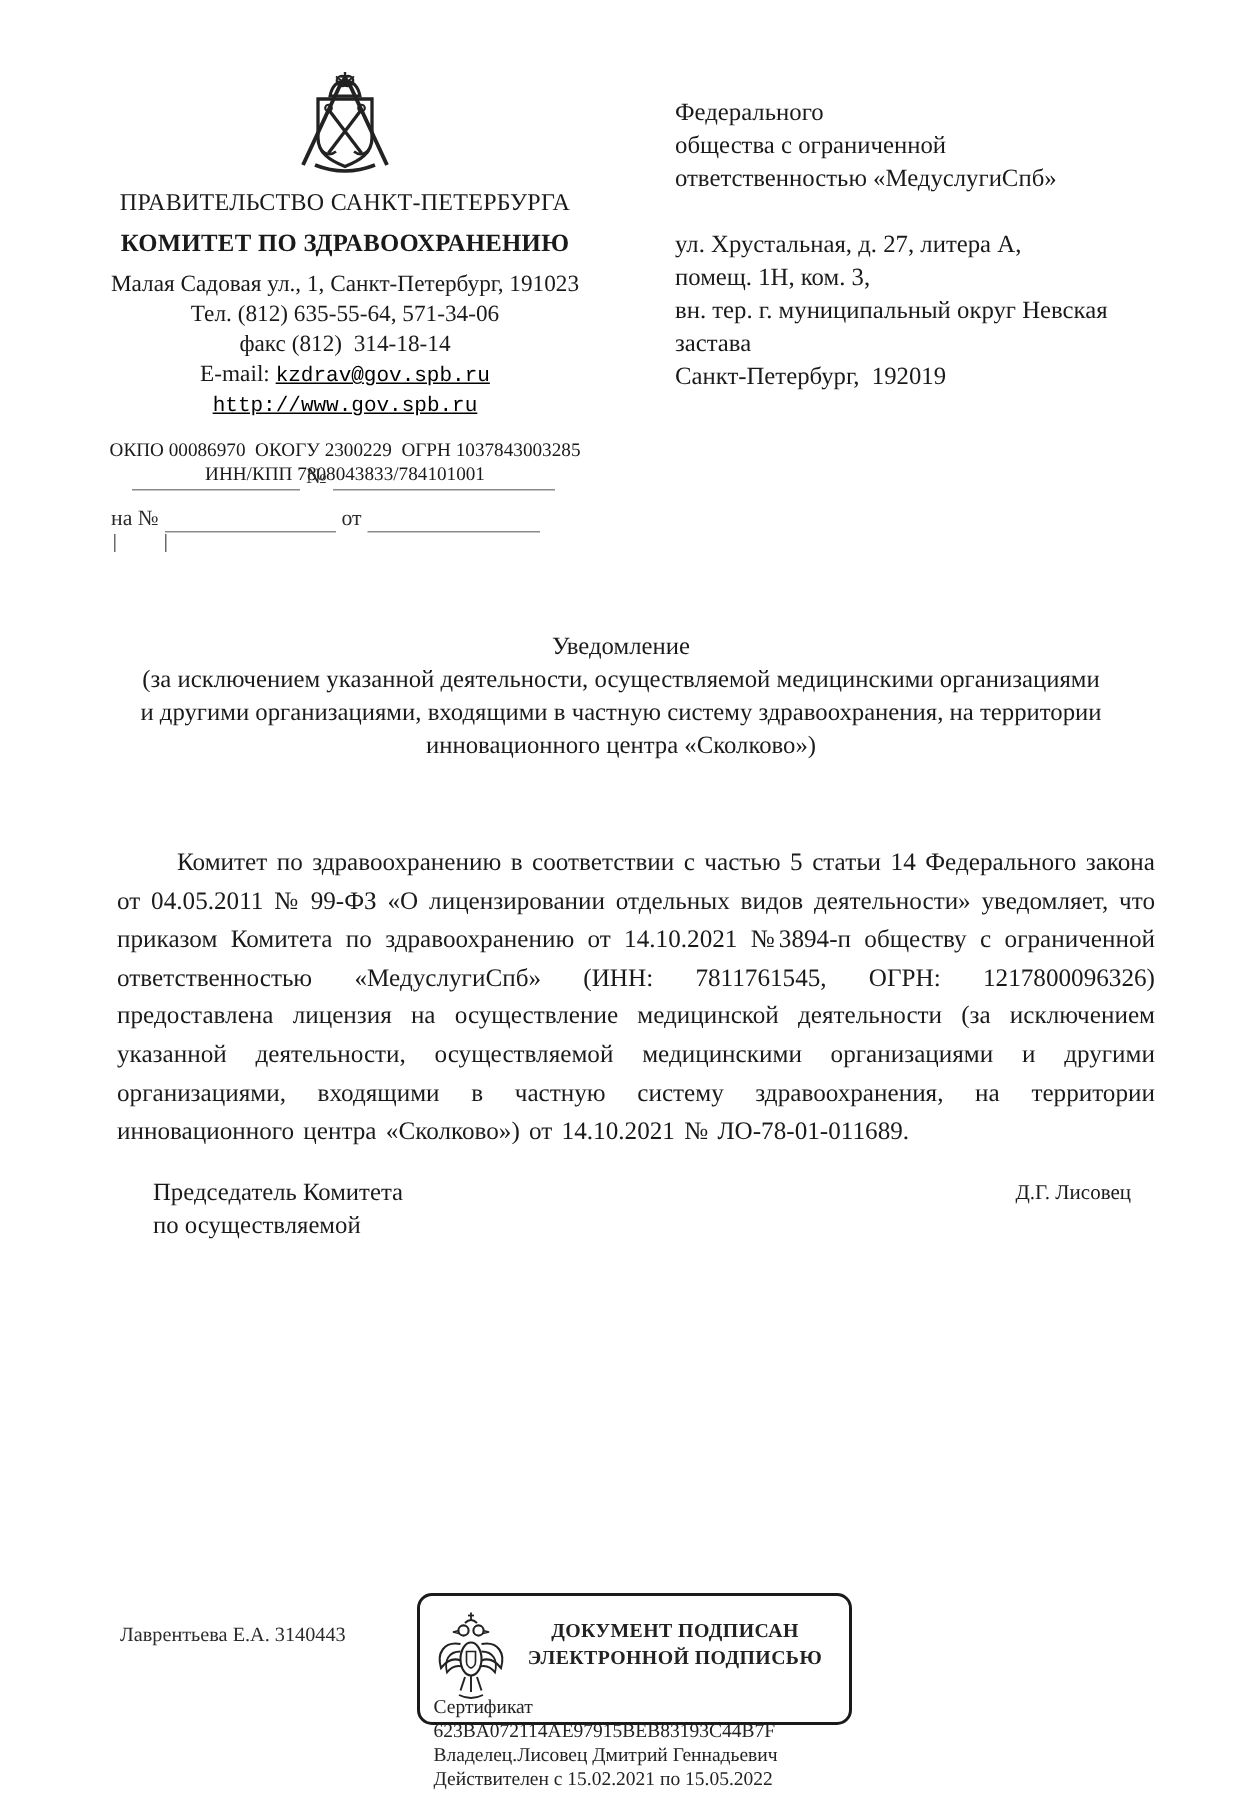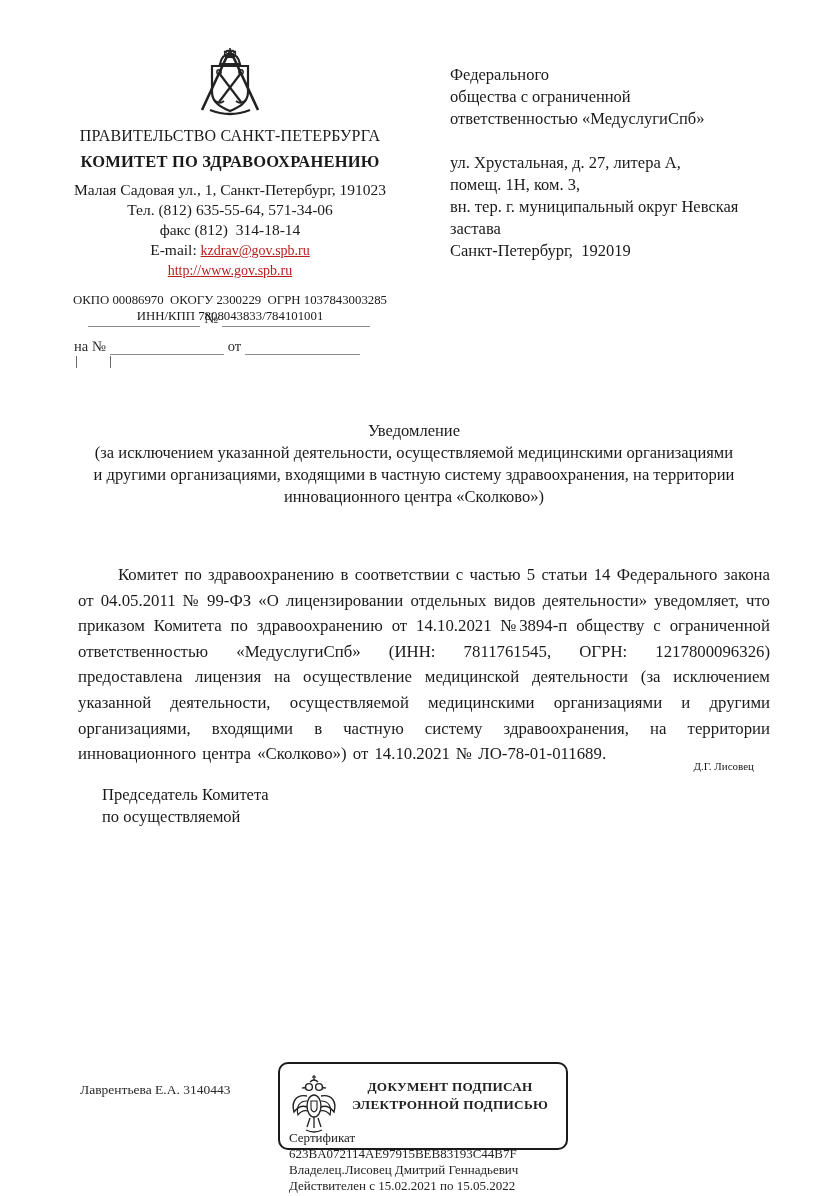--- a/index.html
+++ b/index.html
@@ -21,21 +21,21 @@
     left: 40px; top: 46px;
     width: 380px;
     text-align: center;
   }
   .emblem-wrap { height: 72px; }
   .org-top   { font-size: 16px;   line-height: 22px; margin-top: 7px; letter-spacing: 0.2px; }
   .org-name  { font-size: 16.5px; line-height: 22px; margin-top: 4px; font-weight: bold; letter-spacing: 0.2px; }
   .addr      { font-size: 15.5px; line-height: 20px; margin-top: 7px; }
   .addr-line { font-size: 15.5px; line-height: 20px; }
   .email-row { font-size: 15.5px; line-height: 20px; }
-  a.doc-link { color: #b91c1c; text-decoration: underline; font-size: 14px; cursor: pointer; }
+  a.doc-link { color: #000000; text-decoration: underline; font-size: 14px; cursor: pointer; font-family: Liberation Mono, monospace; }
   .site-row  { line-height: 18px; }
   .codes     { margin-top: 12px; font-size: 12.8px; line-height: 16px; }
 
   
   .recipient {
     position: absolute;
     left: 450px; top: 64px;
     width: 345px;
     font-size: 16.5px;
     line-height: 22px;
@@ -81,22 +81,22 @@
   
   .sig-position {
     position: absolute;
     left: 78px; top: 784px;
     font-size: 16.5px;
     line-height: 22px;
     margin-left: 24px;
   }
   .sig-name {
     position: absolute;
-    right: 68px; top: 760px;
-    font-size: 11px;
+    right: 68px; top: 788px;
+    font-size: 14px;
   }
 
   
   .executor {
     position: absolute;
     left: 80px; top: 1082px;
     font-size: 13.5px;
     color: #2a2a2a;
   }
 

